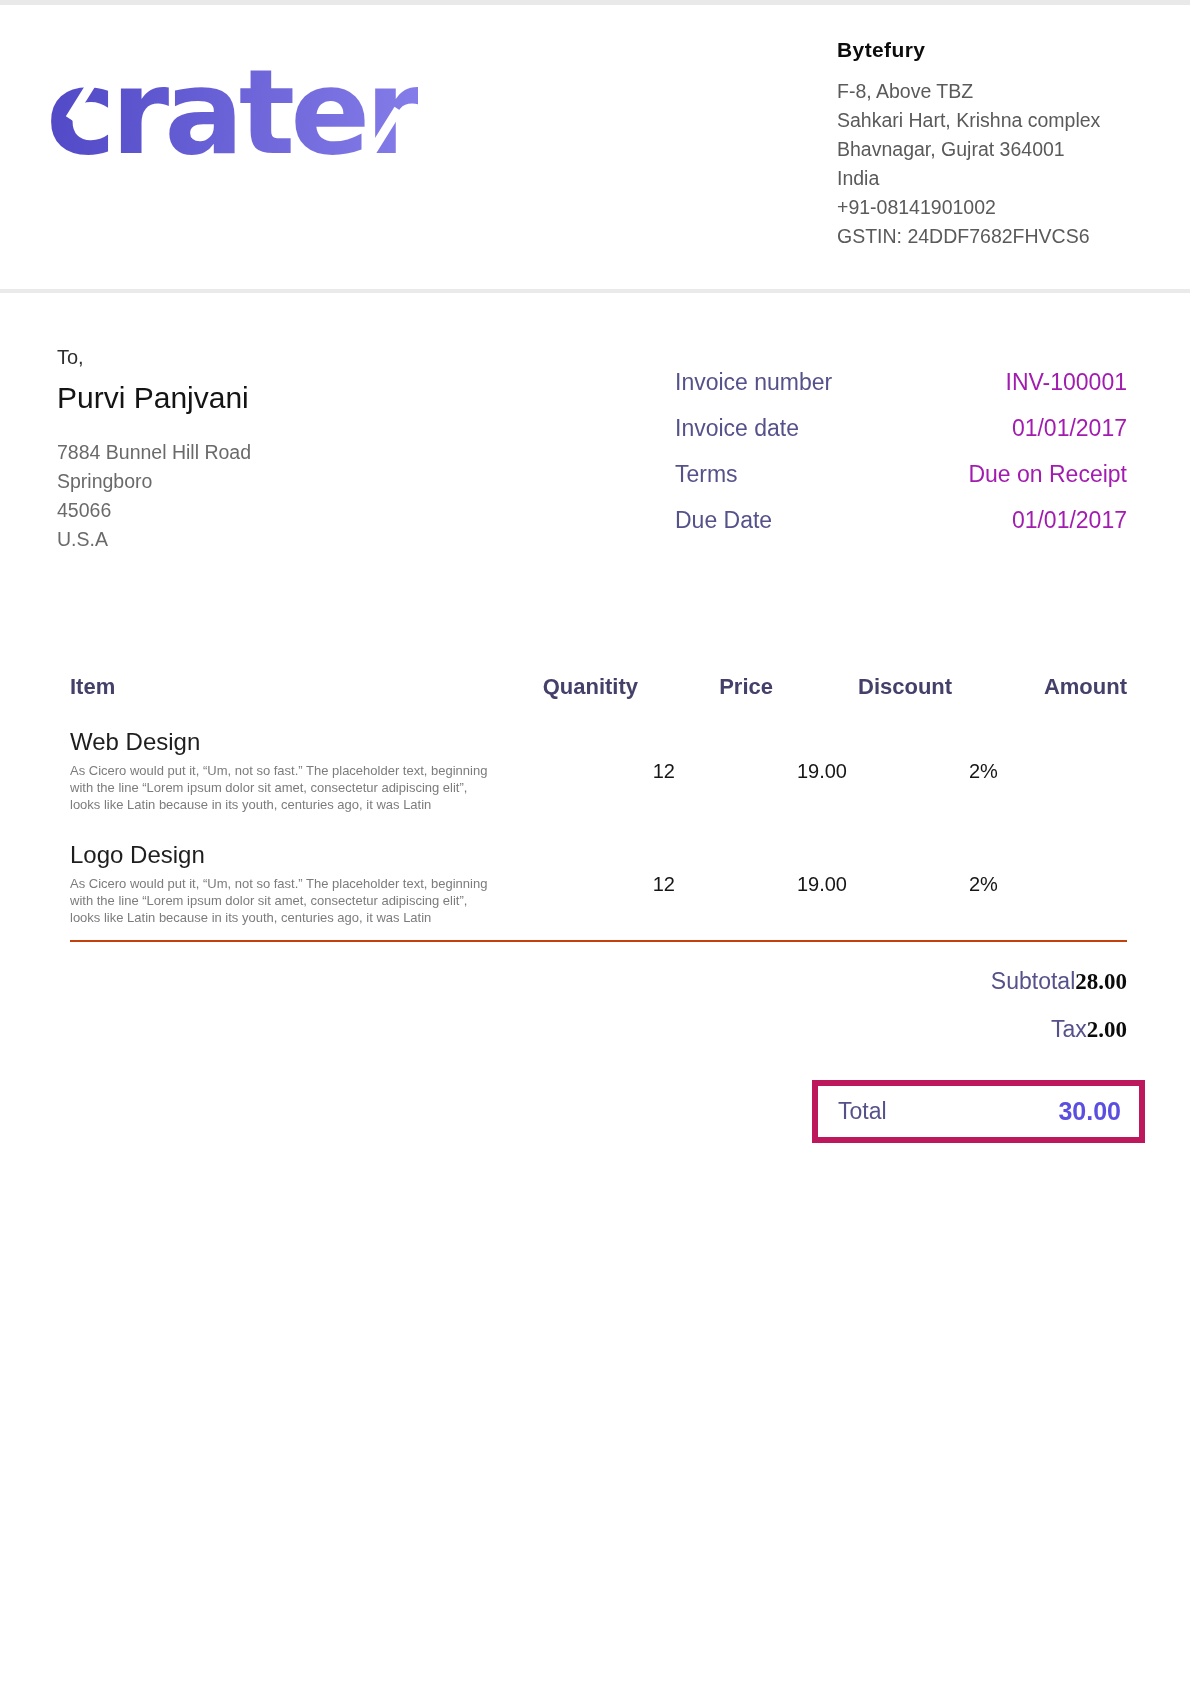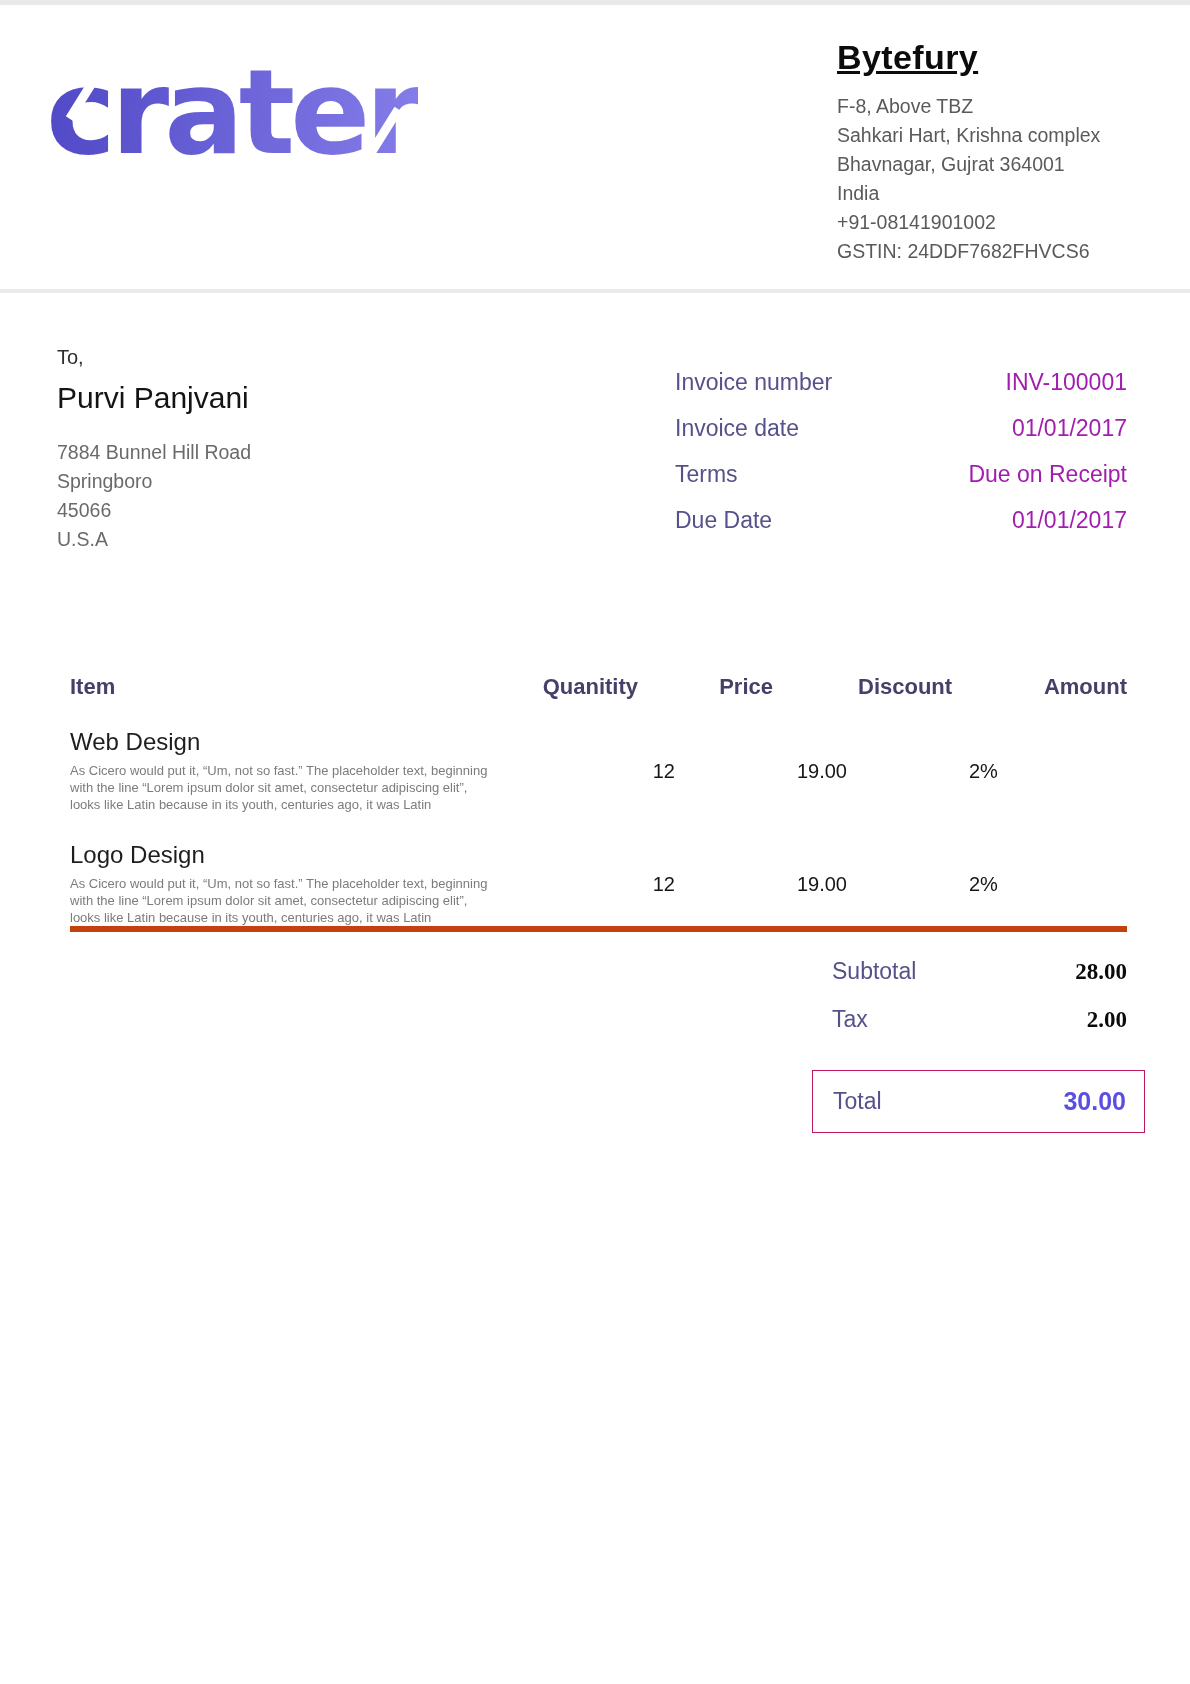--- a/index.html
+++ b/index.html
@@ -20,49 +20,49 @@
     font-family:"DejaVu Sans","Liberation Sans",sans-serif;
     font-size:118px;font-weight:800;letter-spacing:-5px;line-height:1;
     background:linear-gradient(94deg,#5149C6 2%,#847CE8 98%);
     -webkit-background-clip:text;background-clip:text;
     -webkit-text-fill-color:transparent;color:#5A52D5;
   }
   .logo-cut{position:absolute;background:#ffffff;width:9px;height:56px;}
   .logo-cut.c1{left:34px;top:14px;transform:rotate(32deg);}
   .logo-cut.c2{right:30px;top:52px;transform:rotate(32deg);}
   .company{width:305px;margin:33px 48px 0 0;}
-  .company-name{font-size:34px;font-weight:700;color:#0C0C0C;letter-spacing:.4px;margin-bottom:15px;text-decoration:underline;}
+  .company-name{font-size:21px;font-weight:700;color:#0C0C0C;letter-spacing:.4px;margin-bottom:15px;}
   .company-line{font-size:19.5px;color:#5A5A5A;line-height:29px;}
   
   .info{display:flex;justify-content:space-between;padding:53px 63px 0 57px;}
   .to-label{font-size:20px;color:#2E2E2E;margin-bottom:12px;}
   .client-name{font-size:30px;font-weight:500;color:#141414;margin-bottom:23px;}
   .client-line{font-size:19.5px;color:#6A6A6A;line-height:29px;}
   .meta{width:452px;margin-top:23px;}
   .meta-row{display:flex;justify-content:space-between;align-items:baseline;margin-bottom:19px;}
   .meta-label{font-size:23px;color:#55518A;font-weight:500;}
   .meta-value{font-size:23px;color:#a21caf;font-weight:500;}
   
   .items{margin:120px 63px 0 70px;width:1057px;box-sizing:border-box;
-         border-bottom:6px solid #c2410c;}
+         border-bottom:2px solid #c2410c;padding-bottom:14px;}
   .tgrid{display:grid;grid-template-columns:458px 110px 135px 192px 162px;}
   .thead{font-size:22px;font-weight:700;color:#454069;}
   .col-q,.col-p,.col-a{text-align:right;}
   .col-d{text-align:left;padding-left:85px;box-sizing:border-box;}
   .item-row{margin-top:28px;gap:37px;}
   .item-name{font-size:24px;font-weight:500;color:#1E1E1E;}
   .item-desc{font-size:13px;color:#7C7C7C;line-height:17px;max-width:420px;margin-top:6px;}
   .cell-num{font-size:20px;font-weight:500;color:#161616;padding-top:32px;}
   
   .totals{width:333px;margin:26px 45px 0 auto;}
-  .t-row{display:flex;justify-content:space-between;align-items:baseline;
-         padding:0 18px 0 20px;margin-bottom:21px;gap:30px;}
+  .t-row{display:flex;justify-content:flex-end;align-items:baseline;
+         padding:0 18px 0 20px;margin-bottom:21px;}
   .t-label{font-size:23px;color:#55518A;}
   .t-value{font-size:23px;font-weight:600;color:#0B0B0B;font-family:Liberation Serif, serif;}
-  .total-box{box-sizing:border-box;border:1px solid #be185d;height:63px;margin-top:37px;
+  .total-box{box-sizing:border-box;border:6px solid #be185d;height:63px;margin-top:37px;
              display:flex;justify-content:space-between;align-items:center;
              padding:0 18px 0 20px;background:#fff;}
   .total-value{font-size:25px;font-weight:600;color:#5A4FE0;}
 </style>
 </head>
 <body>
 
 <div class="top-bar"></div>
 
 <div class="header">

